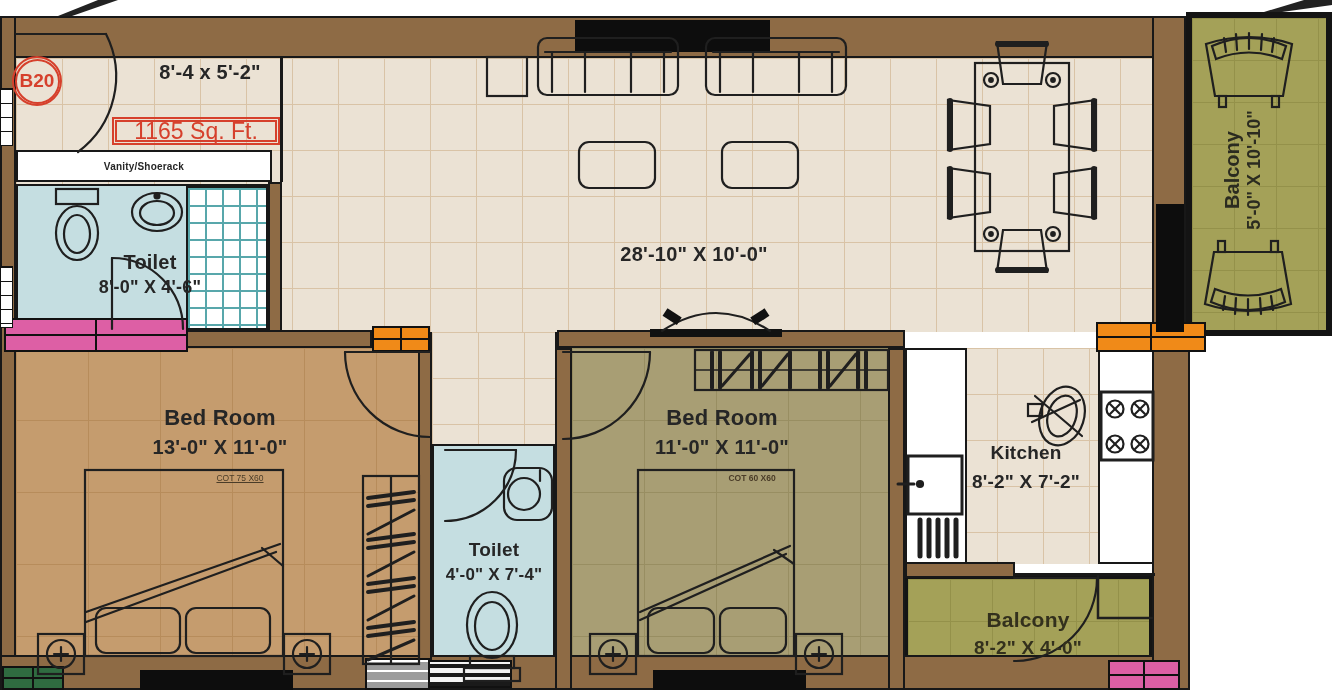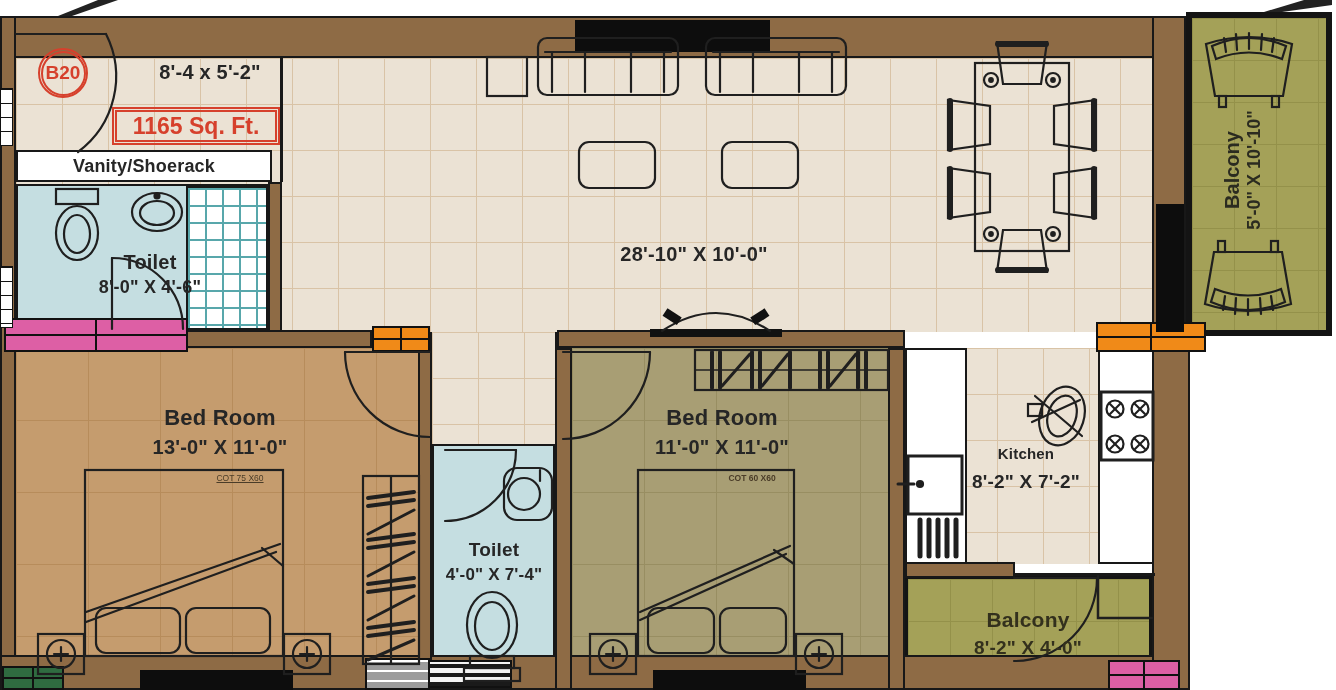--- a/index.html
+++ b/index.html
@@ -31,25 +31,25 @@
       linear-gradient(90deg,transparent calc(50% - 1px),#111 calc(50% - 1px),#111 calc(50% + 1px),transparent calc(50% + 1px)),
       linear-gradient(transparent calc(50% - 1px),#111 calc(50% - 1px),#111 calc(50% + 1px),transparent calc(50% + 1px));}
   .louver{background:repeating-linear-gradient(0deg,#1a1a1a 0 4px,#f4f4f4 4px 9px);border:2px solid #111;box-sizing:border-box;z-index:5;}
   .glazing{background:#fff;border:1px solid #111;box-sizing:border-box;z-index:5;
     background-image:linear-gradient(#111 1px,transparent 1px);background-size:100% 14px;}
   svg.furniture{position:absolute;left:0;top:0;z-index:6;}
   .lbl{position:absolute;transform:translate(-50%,-50%);font-weight:700;color:#262626;
        white-space:nowrap;text-align:center;z-index:8;letter-spacing:0.2px;}
   .dim{font-weight:700;}
   .tiny{font-size:8.5px;font-weight:400;color:#4a3c28;letter-spacing:0;}
-  #area-box{position:absolute;left:112px;top:107px;width:168px;height:38px;border:5px double #d6402c;
+  #area-box{position:absolute;left:112px;top:117px;width:168px;height:28px;border:5px double #d6402c;
        box-sizing:border-box;display:flex;align-items:center;justify-content:center;
-       font-size:23px;font-weight:700;color:#d6402c;z-index:8;background:transparent;}
-  #unit-badge{position:absolute;left:12px;top:48px;width:50px;height:50px;border:2.5px solid #d6402c;
-       border-radius:50%;box-sizing:border-box;display:flex;align-items:center;justify-content:center;z-index:8;margin-left:26px;}
+       font-size:23px;font-weight:400;color:#d6402c;z-index:8;background:transparent;}
+  #unit-badge{position:absolute;left:12px;top:56px;width:50px;height:50px;border:2.5px solid #d6402c;
+       border-radius:50%;box-sizing:border-box;display:flex;align-items:center;justify-content:center;z-index:8;}
   #unit-badge .inner{width:41px;height:41px;border:2px solid #d6402c;border-radius:50%;
        display:flex;align-items:center;justify-content:center;font-size:19px;font-weight:700;color:#d6402c;}
   #vanity-box{position:absolute;left:16px;top:150px;width:256px;height:32px;background:#fff;
        border:2px solid #181818;box-sizing:border-box;z-index:4;}
   #balcony-shell{position:absolute;left:1186px;top:12px;width:146px;height:324px;border:6px solid #141414;
        box-sizing:border-box;z-index:2;}
   .balcony-label{position:absolute;left:1243px;top:170px;transform:translate(-50%,-50%) rotate(-90deg);
        font-weight:700;color:#2b2b20;text-align:center;z-index:8;white-space:nowrap;}
 </style>
 </head>
@@ -342,21 +342,21 @@
     </g>
   </svg>
 
   <div class="lbl dim" style="left:210px;top:72px;font-size:20px;">8'-4 x 5'-2"</div>
 
   <div id="unit-badge">
       <div class="inner">B20</div>
     </div>
   <div id="area-box">1165 Sq. Ft.</div>
 
-  <div class="lbl" style="left:144px;top:166px;font-size:18px;">Vanity/Shoerack</div>
+  <div class="lbl" style="left:144px;top:166px;font-size:10px;">Vanity/Shoerack</div>
 
   <div class="lbl" style="left:150px;top:262px;font-size:20px;">Toilet</div>
   <div class="lbl dim" style="left:150px;top:287px;font-size:18px;">8'-0" X 4'-6"</div>
 
   <div class="lbl dim" style="left:694px;top:254px;font-size:20px;">28'-10" X 10'-0"</div>
 
   <div class="balcony-label">
     <div style="font-size:20px;">Balcony</div>
     <div class="dim" style="font-size:18px;">5'-0" X 10'-10"</div>
   </div>
@@ -365,19 +365,19 @@
   <div class="lbl dim" style="left:220px;top:447px;font-size:20px;">13'-0" X 11'-0"</div>
   <div class="lbl tiny" style="left:240px;top:478px;text-decoration:underline;">COT 75 X60</div>
 
   <div class="lbl" style="left:722px;top:418px;font-size:22px;">Bed Room</div>
   <div class="lbl dim" style="left:722px;top:447px;font-size:20px;">11'-0" X 11'-0"</div>
   <div class="lbl tiny" style="left:752px;top:478px;font-weight:bold;">COT 60 X60</div>
 
   <div class="lbl" style="left:494px;top:550px;font-size:19px;">Toilet</div>
   <div class="lbl dim" style="left:494px;top:575px;font-size:17px;">4'-0" X 7'-4"</div>
 
-  <div class="lbl" style="left:1026px;top:453px;font-size:15px;">Kitchen</div>
+  <div class="lbl" style="left:1026px;top:453px;font-size:19px;">Kitchen</div>
   <div class="lbl dim" style="left:1026px;top:482px;font-size:19px;">8'-2" X 7'-2"</div>
 
   <div class="lbl" style="left:1028px;top:620px;font-size:21px;color:#33301d;">Balcony</div>
   <div class="lbl dim" style="left:1028px;top:648px;font-size:19px;color:#33301d;">8'-2" X 4'-0"</div>
 
 </div>
 
 </body></html>

